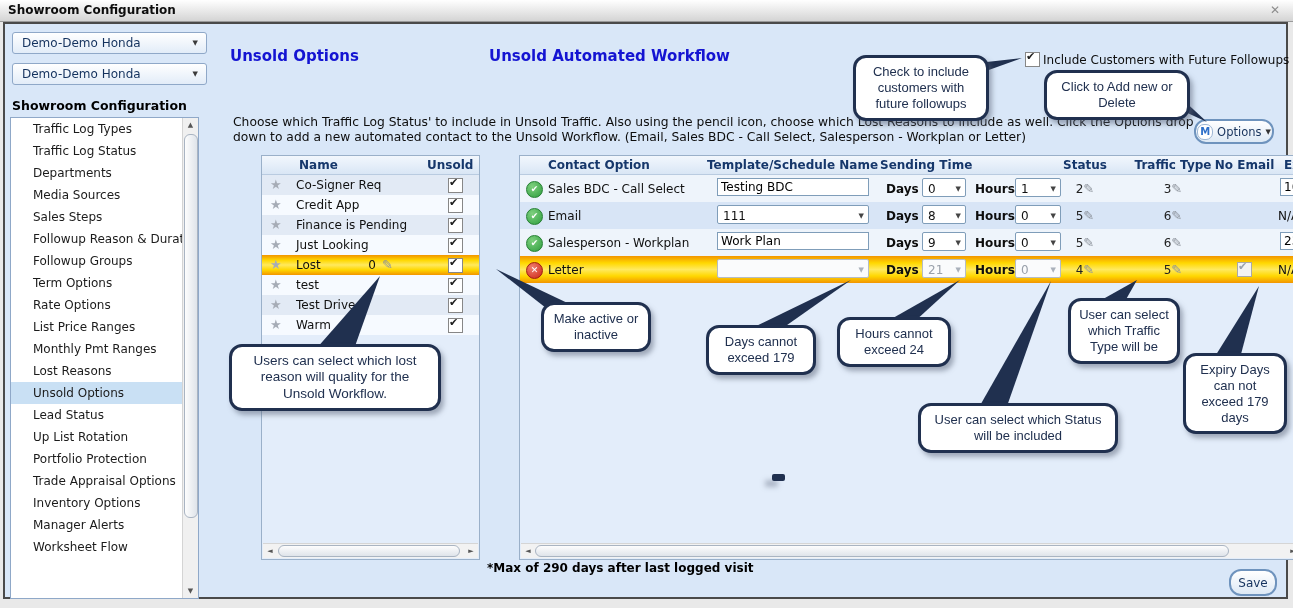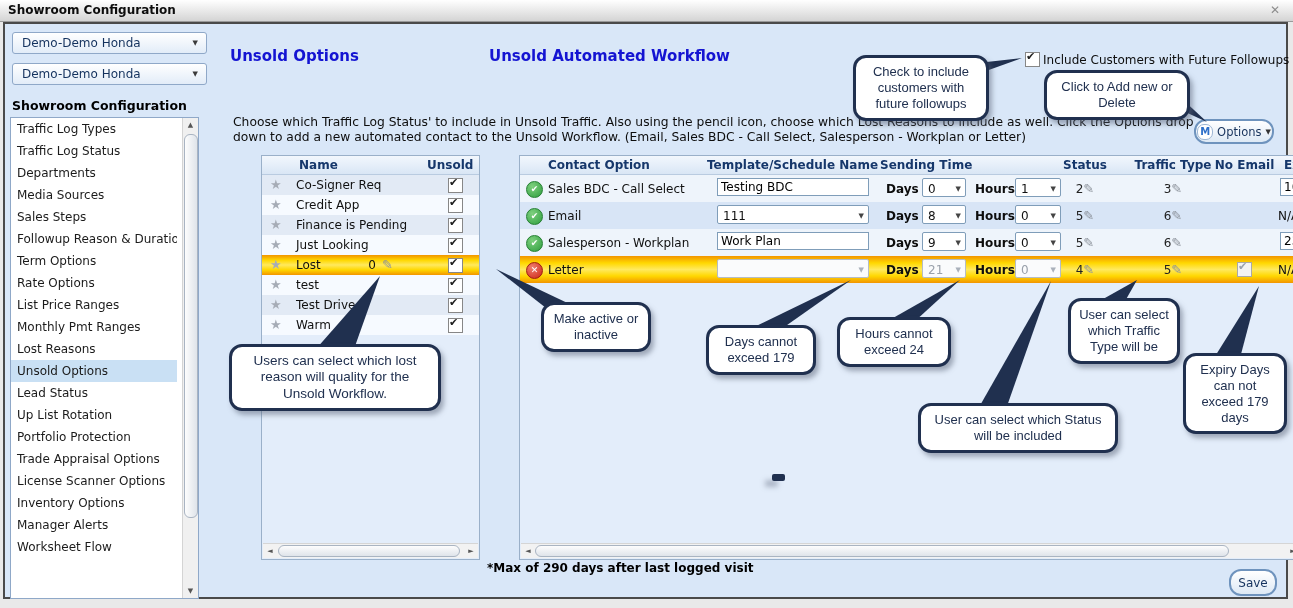--- a/index.html
+++ b/index.html
@@ -15,21 +15,21 @@
   .z{position:absolute;z-index:2;}
   
   .combo{position:absolute;z-index:2;height:20px;border:1px solid #8fa8c8;border-radius:3px;
          background:linear-gradient(#ffffff,#e2ecf8);}
   .combo .cval{position:absolute;left:9px;top:3px;font-size:12px;color:#14325e;}
   .combo .carr{position:absolute;right:8px;top:6px;font-size:7px;color:#3a3a3a;}
   .sb-title{position:absolute;z-index:2;font-size:12.5px;font-weight:bold;color:#000;}
   
   .listbox{position:absolute;z-index:2;left:10px;top:117px;width:187px;height:480px;background:#fff;
            border:1px solid #8fa8c8;overflow:hidden;}
-  .side-item{height:22px;line-height:22px;padding-left:6px;font-size:12px;color:#1b1b1b;white-space:nowrap;width:160px;overflow:hidden;}
+  .side-item{height:22px;line-height:22px;padding-left:22px;font-size:12px;color:#1b1b1b;white-space:nowrap;width:160px;overflow:hidden;}
   .side-item.sel{background:#c9e0f4;}
   .vscroll{position:absolute;right:0;top:0;bottom:0;width:15px;background:#f0f0f0;border-left:1px solid #d4d4d4;}
   .vscroll .sarr{position:absolute;left:0;width:15px;height:14px;text-align:center;font-size:7px;color:#555;line-height:14px;}
   .vscroll .thumb{position:absolute;left:1px;width:12px;border:1px solid #a9b4c2;border-radius:6px;
                   background:linear-gradient(90deg,#fdfdfd,#dfe4ea);}
   
   .head{position:absolute;z-index:2;font-size:15px;font-weight:bold;color:#1414d2;}
   
   .cb{display:inline-block;position:relative;width:13px;height:13px;background:#fff;border:1px solid #878787;}
   .cb i{position:absolute;left:0px;top:-3px;font-style:normal;font-size:11px;color:#1d1d1d;}
@@ -122,31 +122,31 @@
   <div class="sb-title" style="left:12px;top:98px;">Showroom Configuration</div>
 
   <div class="listbox">
     <div>
         <div class="side-item">Traffic Log Types</div>
         <div class="side-item">Traffic Log Status</div>
         <div class="side-item">Departments</div>
         <div class="side-item">Media Sources</div>
         <div class="side-item">Sales Steps</div>
         <div class="side-item">Followup Reason &amp; Durations</div>
+        <div class="side-item">Followup Groups</div>
         <div class="side-item">Term Options</div>
         <div class="side-item">Rate Options</div>
         <div class="side-item">List Price Ranges</div>
         <div class="side-item">Monthly Pmt Ranges</div>
         <div class="side-item">Lost Reasons</div>
         <div class="side-item sel">Unsold Options</div>
         <div class="side-item">Lead Status</div>
         <div class="side-item">Up List Rotation</div>
         <div class="side-item">Portfolio Protection</div>
         <div class="side-item">Trade Appraisal Options</div>
-        <div class="side-item">License Scanner Options</div>
         <div class="side-item">Inventory Options</div>
         <div class="side-item">Manager Alerts</div>
         <div class="side-item">Worksheet Flow</div>
       </div>
     <div class="vscroll">
       <span class="sarr" style="top:0;">▲</span>
       <div class="thumb" style="top:16px;height:382px;"></div>
       <span class="sarr" style="bottom:0;">▼</span>
     </div>
   </div>

